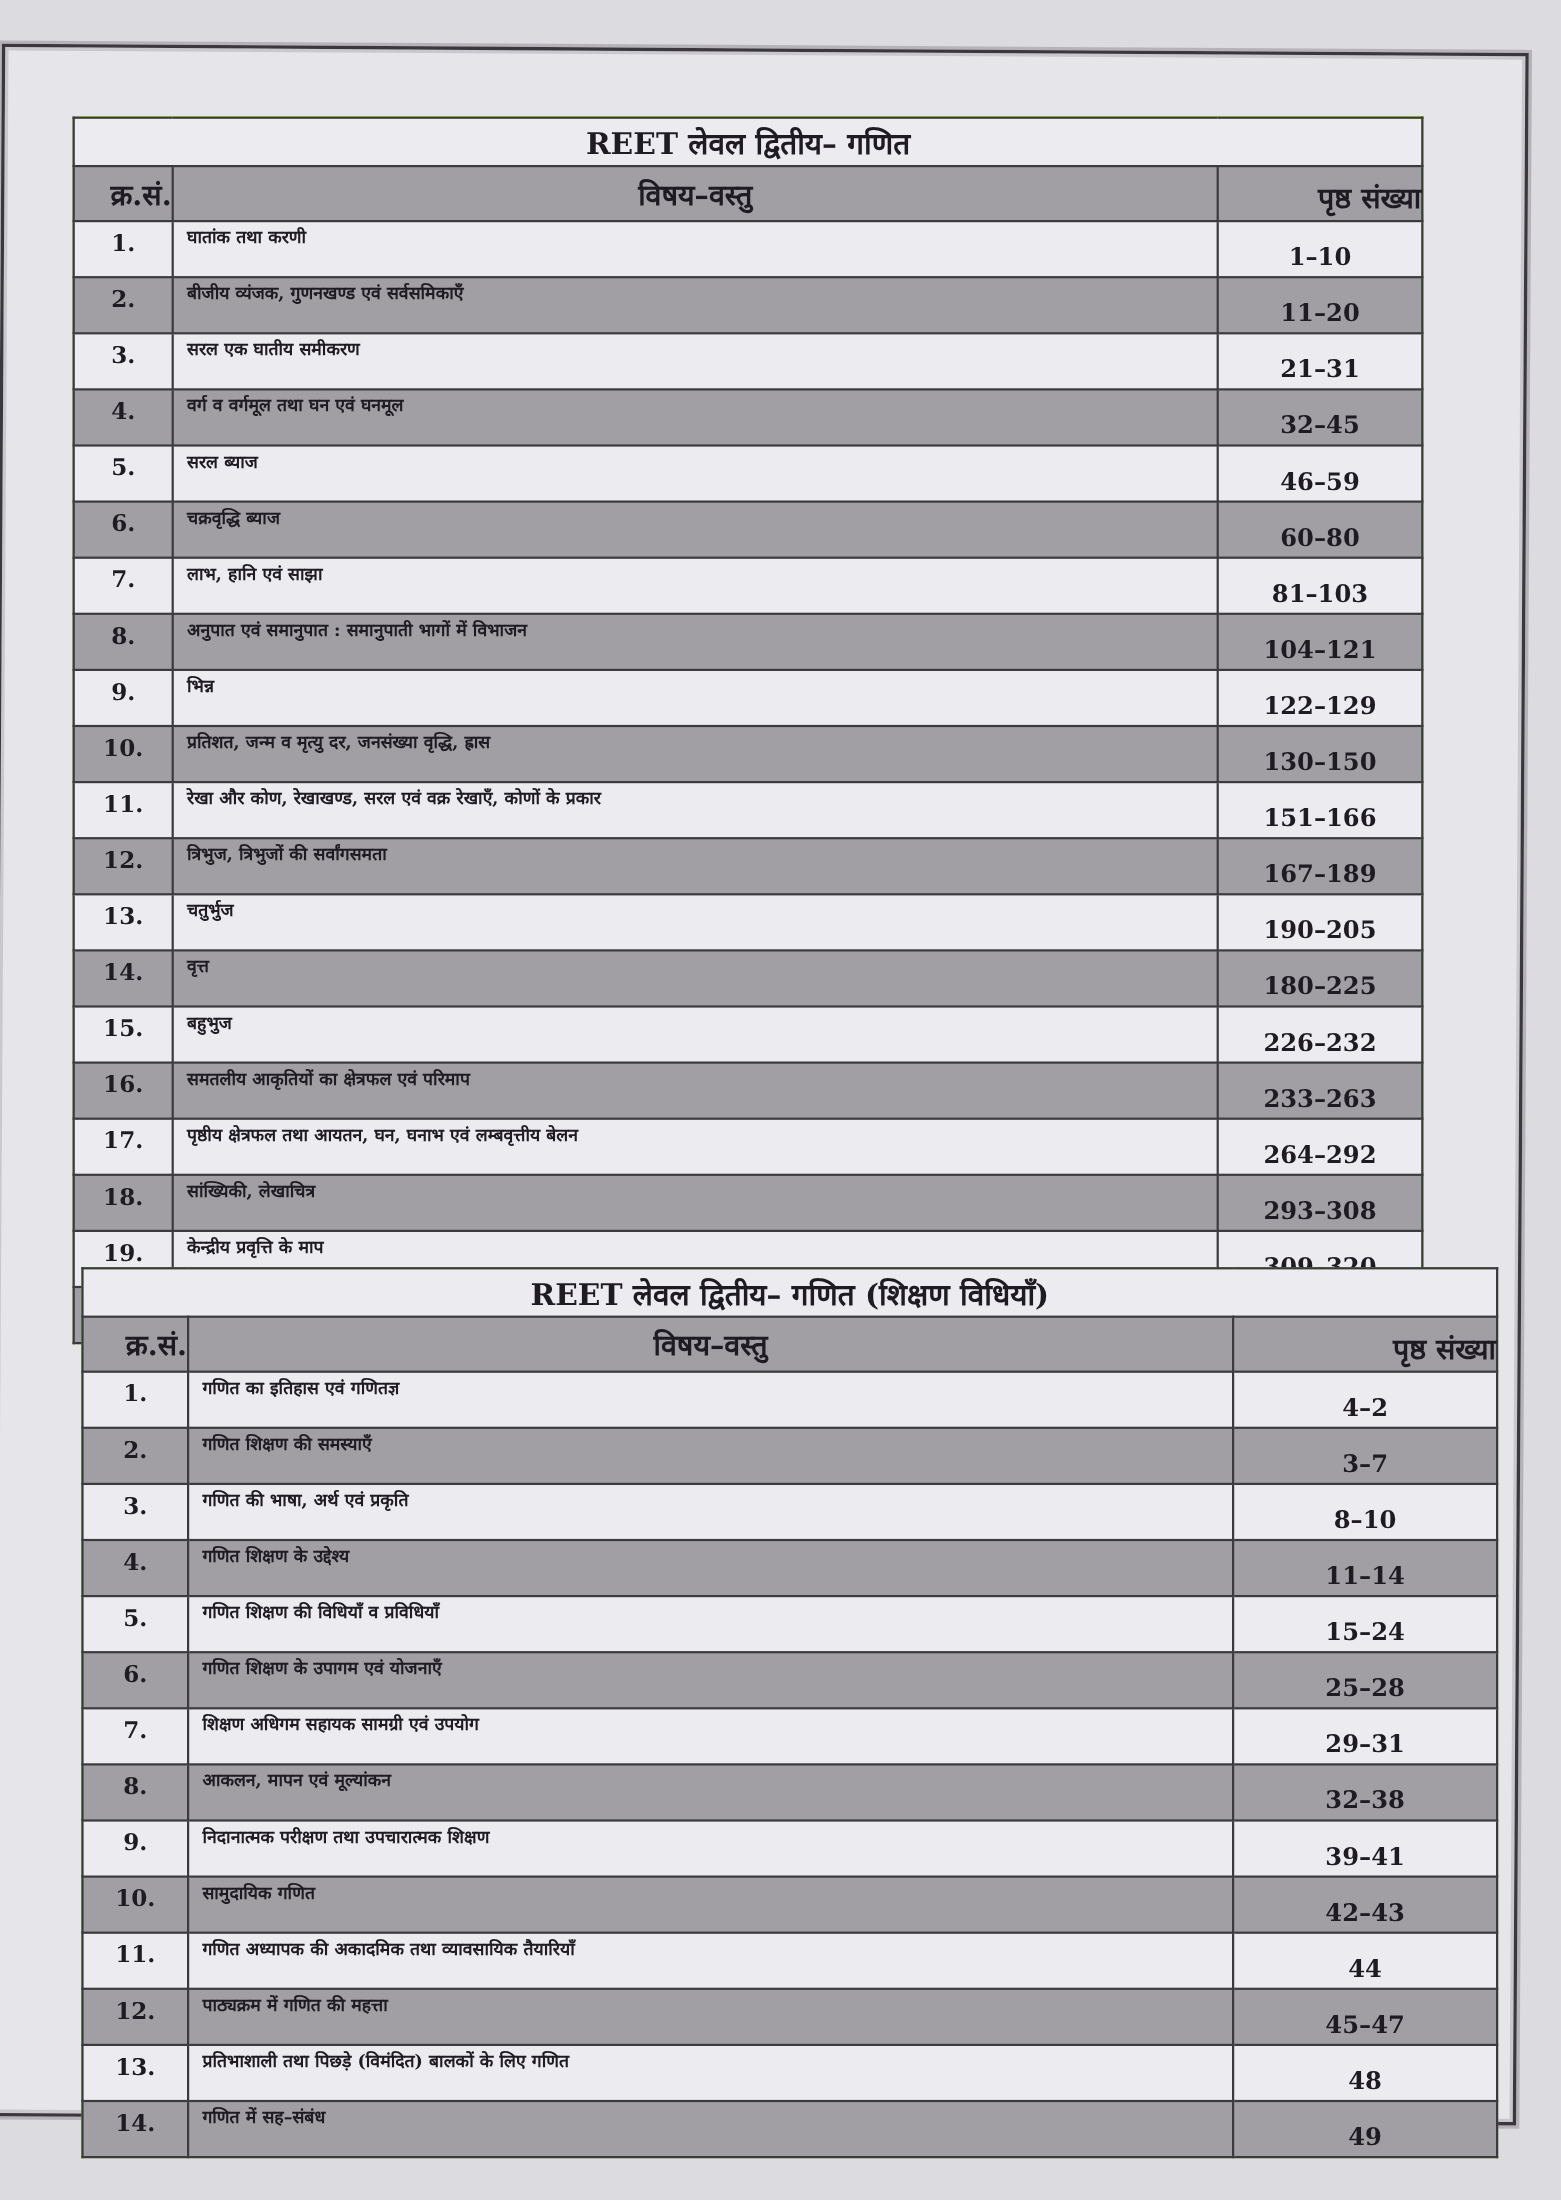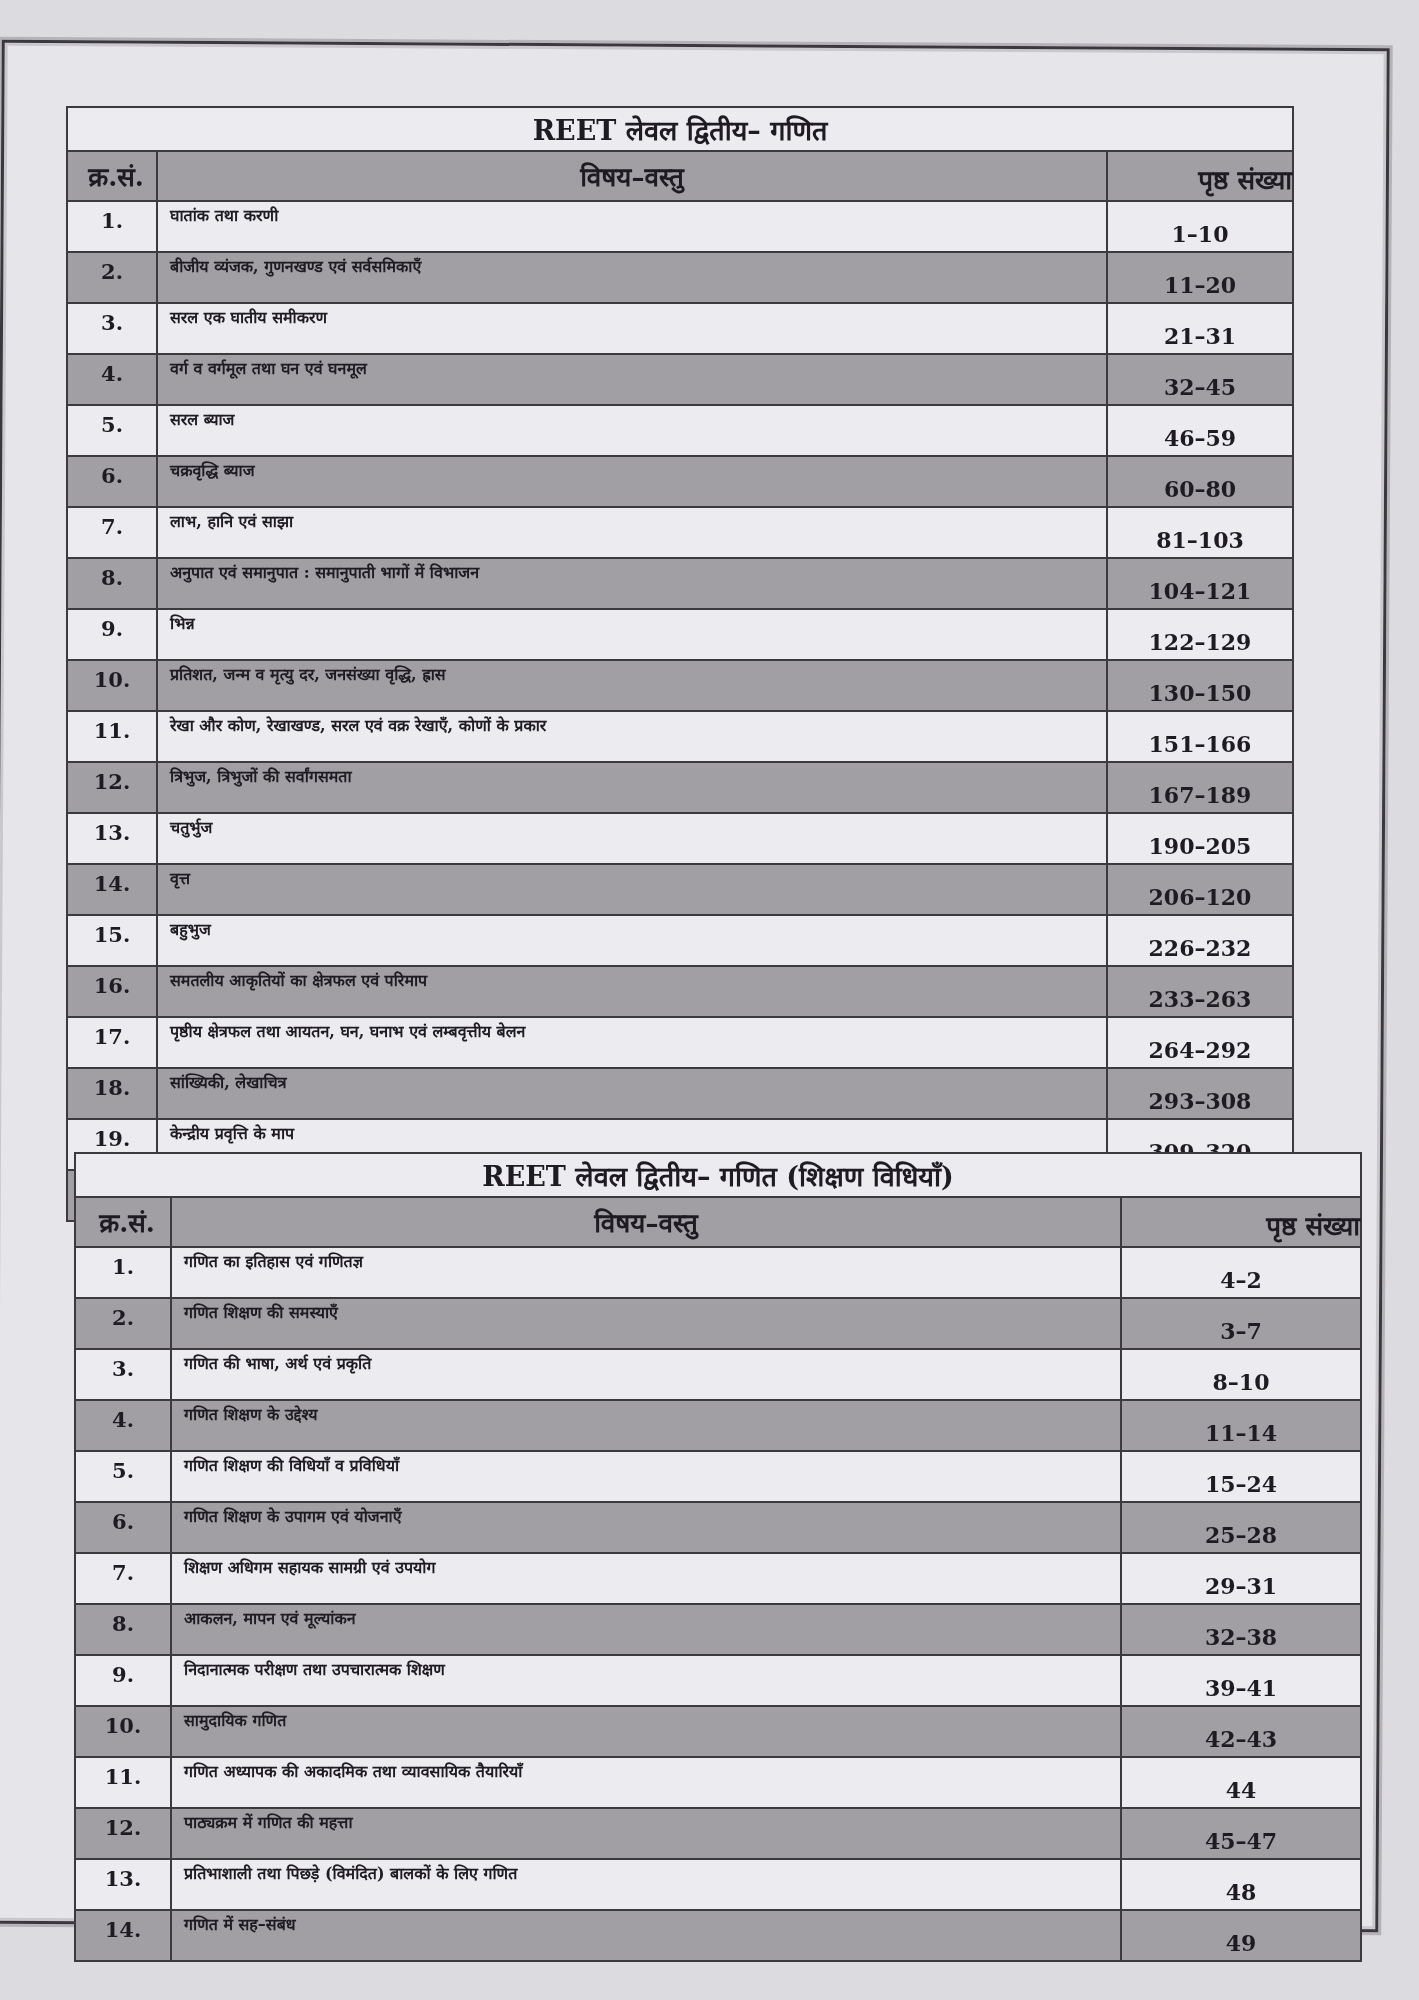--- a/index.html
+++ b/index.html
@@ -25,21 +25,21 @@
   .toc-table td, .toc-table th {
     border: 2px solid #3b3a3f;
     padding: 0;
     font-weight: bold;
   }
   .title-cell {
     background: #ecebef; text-align: center; font-size: 27px; height: 42px;
     font-weight: bold;
   }
   .hdr-row th { background: #a19fa3; font-size: 26px; height: 42px; }
-  .hdr-sn { text-align: center; padding-left: 8px !important; }
+  .hdr-sn { text-align: right; padding-left: 8px !important; }
   .hdr-topic { text-align: center; }
   .hdr-pages { text-align: right; padding-top: 6px !important; }
   .row td { height: 43px; }
   .row.dark td { background: #a19fa3; }
   .row.light td { background: #ecebef; }
   .sn { text-align: center; font-size: 21px; vertical-align: top; padding-top: 6px !important; }
   .topic { text-align: left; font-size: 16px; vertical-align: top; padding-left: 12px !important; padding-top: 2px !important; }
   .pages { text-align: center; font-size: 22px; vertical-align: bottom; padding-bottom: 4px !important; margin-left: 24px; }
   #table1 { left: 66px; top: 106px; width: 1228px; }
   #table2 { left: 74px; top: 1152px; width: 1288px; }
@@ -129,21 +129,21 @@
         <td class="pages">167–189</td>
       </tr>
       <tr class="row light">
         <td class="sn">13.</td>
         <td class="topic">चतुर्भुज</td>
         <td class="pages">190–205</td>
       </tr>
       <tr class="row dark">
         <td class="sn">14.</td>
         <td class="topic">वृत्त</td>
-        <td class="pages">206–120</td>
+        <td class="pages">180–225</td>
       </tr>
       <tr class="row light">
         <td class="sn">15.</td>
         <td class="topic">बहुभुज</td>
         <td class="pages">226–232</td>
       </tr>
       <tr class="row dark">
         <td class="sn">16.</td>
         <td class="topic">समतलीय आकृतियों का क्षेत्रफल एवं परिमाप</td>
         <td class="pages">233–263</td>

